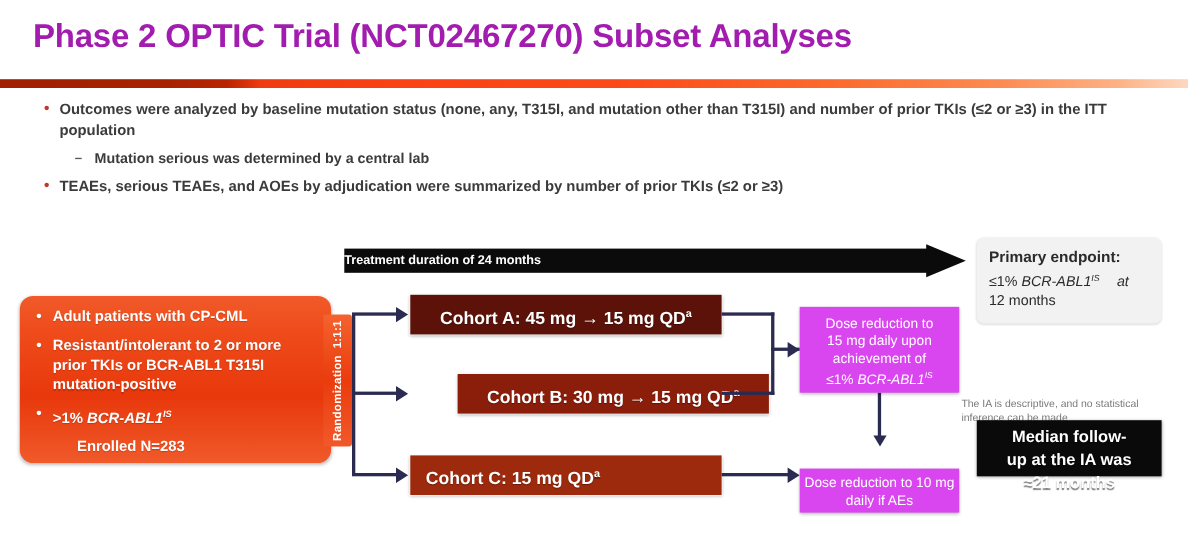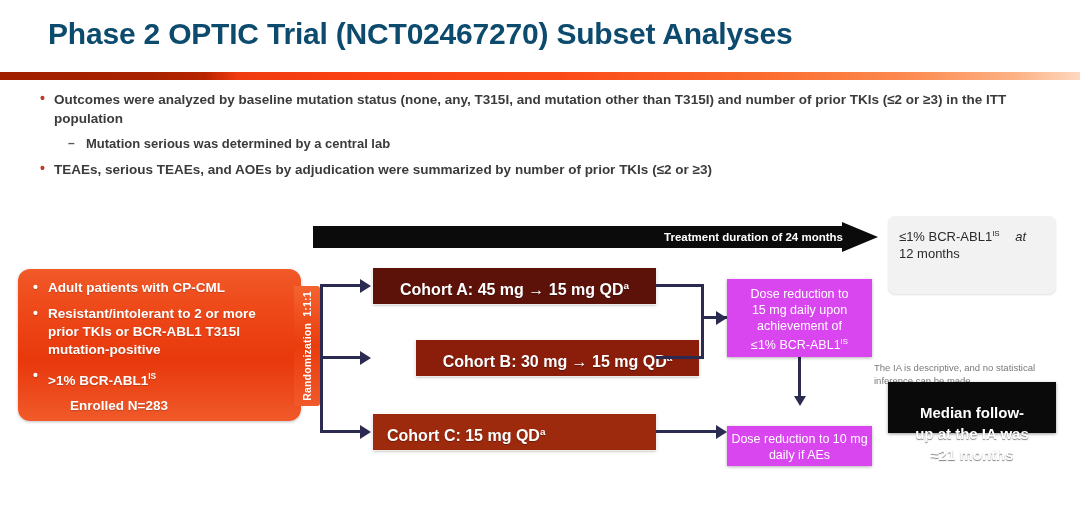--- a/index.html
+++ b/index.html
@@ -16,25 +16,25 @@
   }
   .slide {
     position: absolute;
     inset: 0;
     background: #ffffff;
   }
 
   
   .title {
     position: absolute;
-    left: 48px;
+    left: 30px;
     top: 17px;
     font-size: 30px;
     font-weight: bold;
-    color: #0c4a6e;
+    color: #a21caf;
     letter-spacing: -0.2px;
     white-space: nowrap;
   }
   .rule {
     position: absolute;
     left: 0;
     top: 72px;
     width: 1080px;
     height: 8px;
     background: linear-gradient(to right,
@@ -111,21 +111,21 @@
     border-bottom: 15px solid transparent;
     border-left: 36px solid #0b0b0b;
   }
   .duration-arrow .lbl {
     position: absolute;
     left: 0;
     top: 4px;
     width: 530px;
     height: 22px;
     line-height: 22px;
-    text-align: right;
+    text-align: left;
     color: #ffffff;
     font-size: 11.5px;
     font-weight: bold;
   }
 
   
   .patient-box {
     position: absolute;
     left: 18px;
     top: 269px;
@@ -155,21 +155,21 @@
     font-size: 14px;
   }
   .pb-enroll {
     color: #ffffff;
     font-size: 13.5px;
     font-weight: bold;
     padding-left: 40px;
     text-shadow: 0 1px 1px rgba(0,0,0,0.2);
   }
   .sup { font-size: 0.62em; vertical-align: super; }
-  .ital { }
+  .ital { font-style: italic; }
   .bi { font-style: italic; font-weight: normal; margin-left: 12px; }
 
   
   .rand-tab {
     position: absolute;
     left: 294px;
     top: 286px;
     width: 26px;
     height: 120px;
     background: linear-gradient(to bottom, #f4632f 0%, #ea3c0d 50%, #f1592a 100%);
@@ -277,21 +277,21 @@
   }
   .median-box {
     position: absolute;
     left: 888px; top: 382px;
     width: 168px; height: 51px;
     background: #0a0a0a;
     color: #ffffff;
     font-size: 15px; font-weight: bold;
     line-height: 21px;
     text-align: center;
-    padding-top: 20px;
+    padding-top: 5px;
     box-sizing: border-box;
     box-shadow: 0 1px 3px rgba(0,0,0,0.4);
     text-shadow: 0 1px 1px rgba(0,0,0,0.5);
   }
 </style>
 </head>
 <body>
 
 <div class="slide">
 
@@ -360,20 +360,21 @@
     <div>Dose reduction to</div>
     <div>15 mg daily upon</div>
     <div>achievement of</div>
     <div>
       <span>≤1% </span><span class="ital">BCR-ABL1</span><span class="sup ital">IS</span>
     </div>
   </div>
   <div class="gray-box" id="dose-c">Dose reduction to 10 mg daily if AEs</div>
 
   <div class="primary-endpoint">
+    <div class="pe-title">Primary endpoint:</div>
     <div class="pe-body">
       <span>≤1% </span><span class="ital">BCR-ABL1</span><span class="sup ital">IS</span><span class="bi"> at</span><br>
       <span>12 months</span>
     </div>
   </div>
 
   <div class="ia-note">The IA is descriptive, and no statistical inference can be made</div>
 
   <div class="median-box">
     <div>Median follow-</div>

